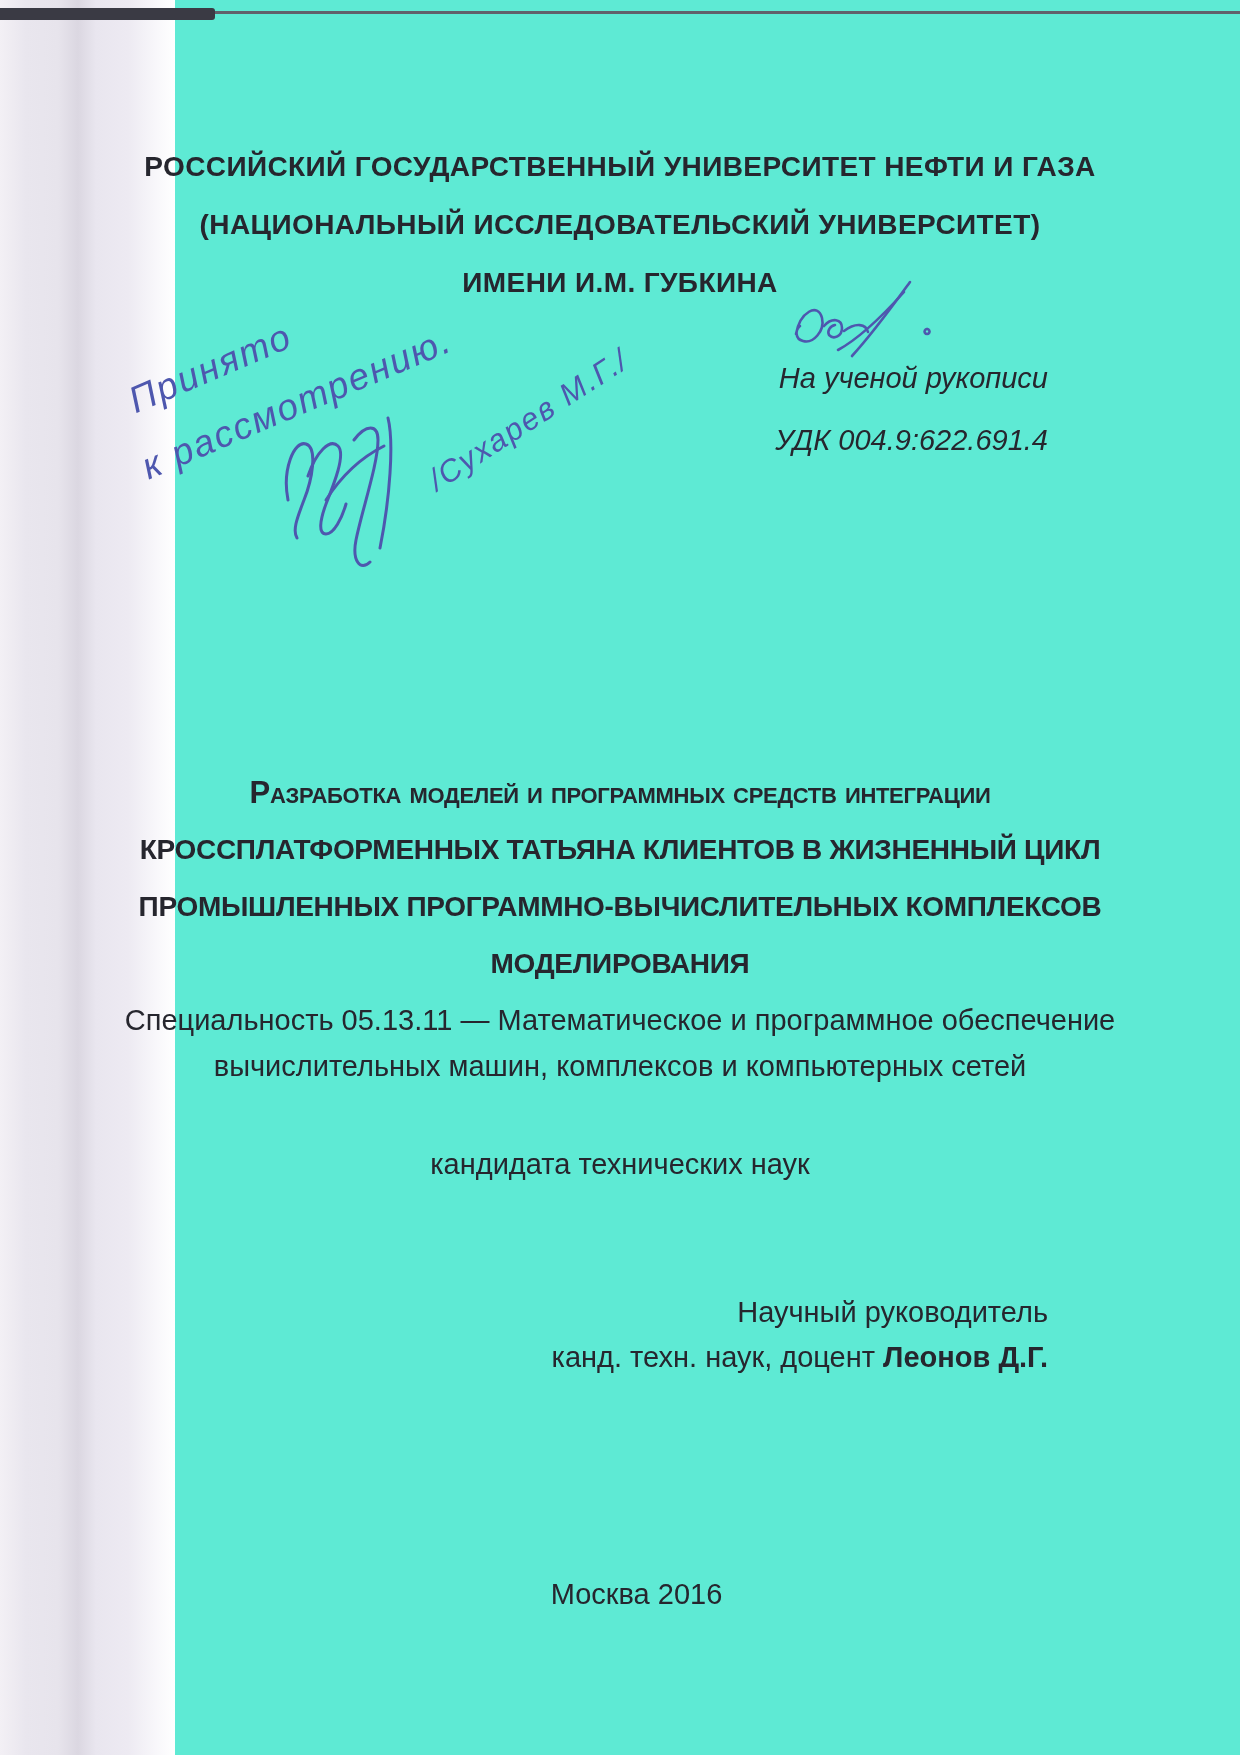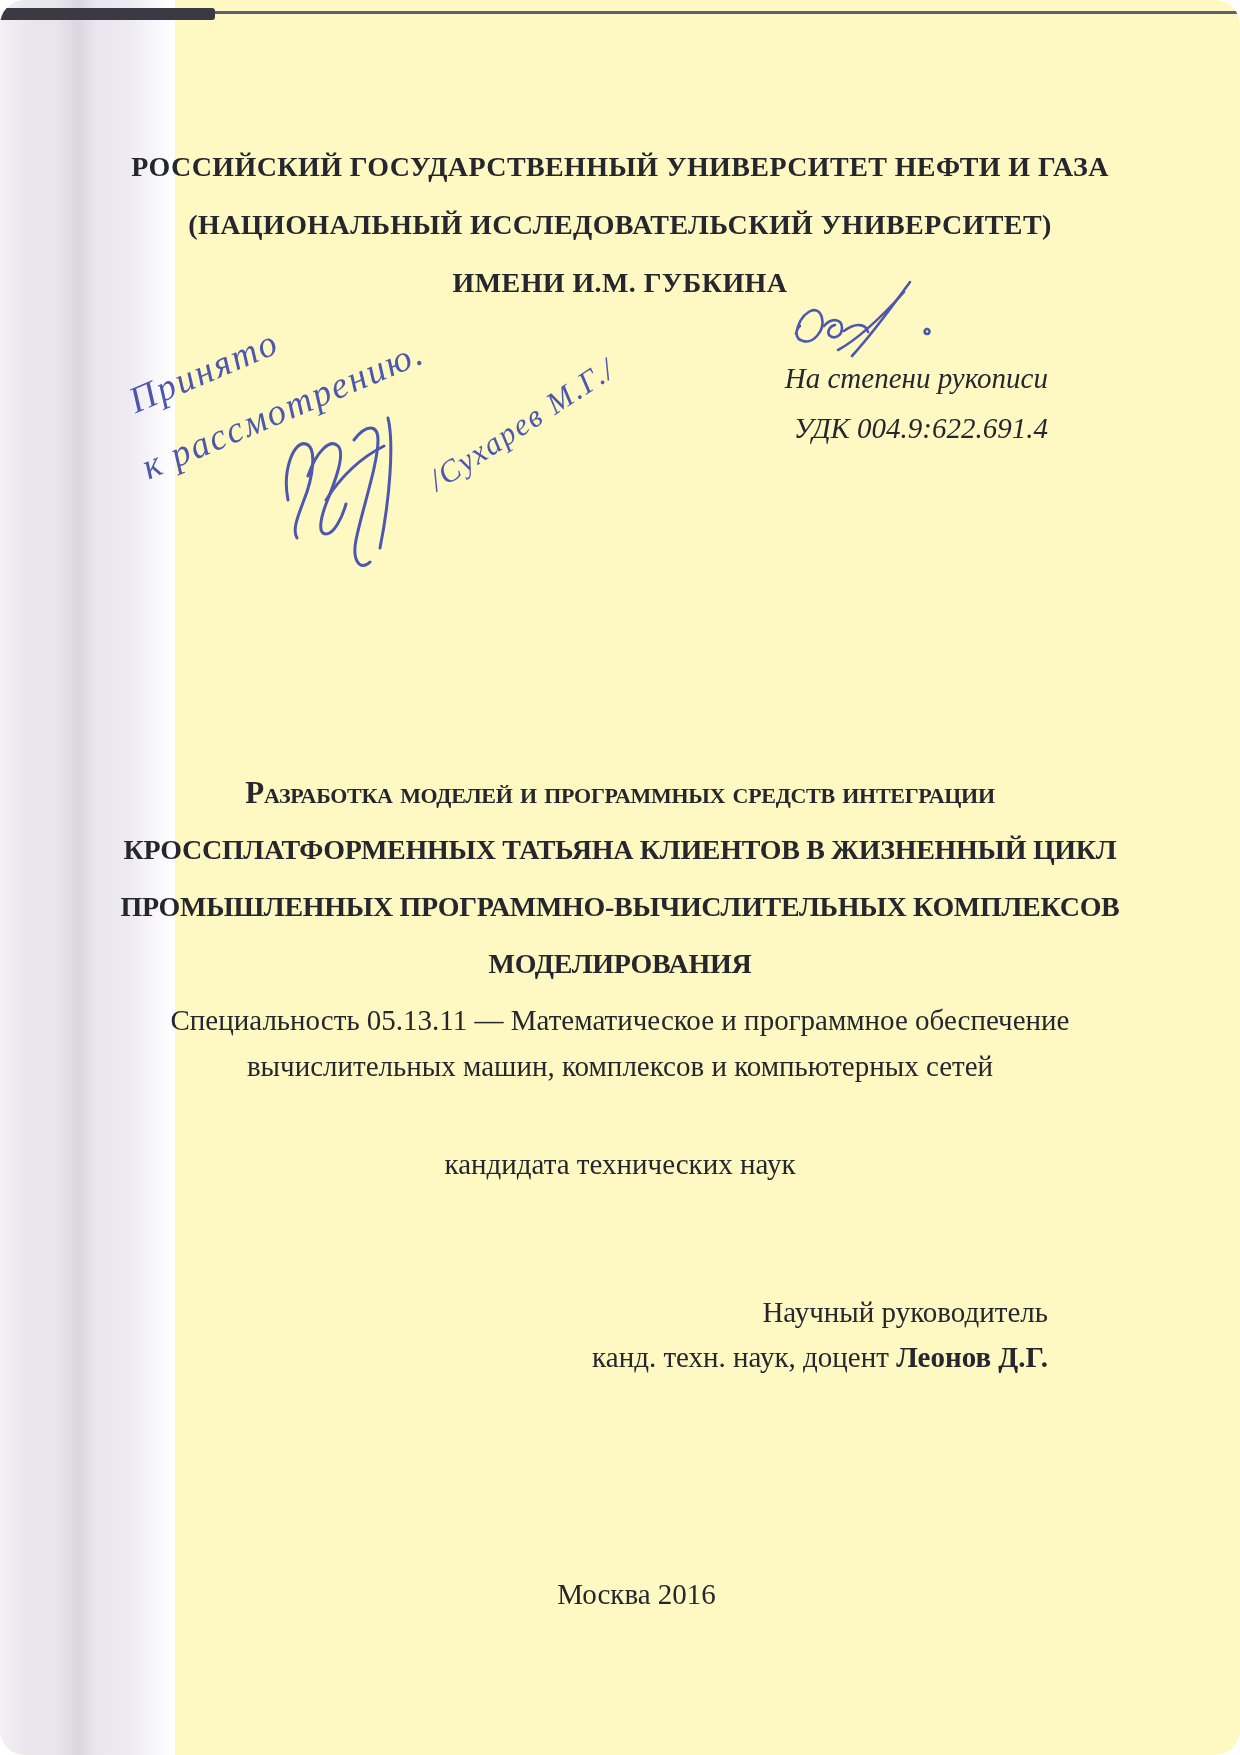--- a/index.html
+++ b/index.html
@@ -1,23 +1,22 @@
 <!DOCTYPE html>
 <html><head>
 <meta charset="utf-8">
 <style>
   html,body{margin:0;padding:0;background:#ffffff;}
   .page{
     position:relative;
     width:1240px;height:1755px;
-    background:#fef9c3;
+    background:#5eead4;
     overflow:hidden;
-    font-family:Liberation Serif, serif;
+    font-family:Liberation Sans, sans-serif;
     color:#26262e;
-    border-radius:25px;
   }
   
   .gutter-shadow{
     position:absolute;left:0;top:0;bottom:0;width:175px;
     background:linear-gradient(90deg,
       #f3f0f5 0px,#e9e6ee 26px,#e7e4ec 58px,#dbd7e1 78px,
       #e9e6ef 96px,#edeaf2 128px,#f9f8fb 158px,#ffffff 175px);
   }
   .top-scan-line{
     position:absolute;top:11px;left:0;right:0;height:3px;
@@ -30,21 +29,21 @@
   
   .centered{position:absolute;left:0;right:0;text-align:center;white-space:nowrap;}
   .rightcol{position:absolute;right:192px;text-align:right;white-space:nowrap;}
   .org-block{top:138px;font-weight:bold;font-size:28px;line-height:58px;letter-spacing:.4px;}
   .author-block{top:648px;font-size:29px;letter-spacing:1px;}
   .title-block{top:764px;font-weight:bold;font-size:28px;line-height:57px;letter-spacing:-.3px;}
   .title-sc{font-variant:small-caps;font-size:31px;}
   .spec-block{top:997px;font-size:29px;line-height:46px;}
   .thesis-block{top:1141px;font-size:29px;line-height:46px;}
   .manuscript-note{top:362px;font-style:italic;font-size:29px;}
-  .udc-note{top:412px;font-style:italic;font-size:29px;margin-left:16px;}
+  .udc-note{top:424px;font-style:italic;font-size:29px;margin-left:16px;}
   .supervisor-block{top:1290px;font-size:29px;line-height:45px;}
   .supervisor-name{font-weight:bold;}
   .city-block{top:1578px;font-size:29px;padding-left:33px;}
   
   .ink{color:#4e57ae;}
   .hw-note{
     position:absolute;left:118px;top:372px;
     font-style:italic;font-size:37px;line-height:66px;
     letter-spacing:2px;white-space:nowrap;
     transform:rotate(-23deg);transform-origin:left top;
@@ -78,21 +77,21 @@
 
   <svg class="hw-svg sig-top" width="160" height="95" viewBox="0 0 160 95">
     <path d="M14,58 C18,36 36,26 40,42 C43,55 31,68 21,65 C13,63 13,54 18,50"></path>
     <path d="M42,50 C50,41 60,43 60,52 C60,60 52,64 47,59 C45,55 48,50 53,49"></path>
     <path d="M62,55 C74,46 84,48 86,56"></path>
     <path d="M128,6 C112,28 92,56 70,80"></path>
     <path d="M56,74 C78,62 104,36 122,16"></path>
     <path d="M145,53 a2.5,2.5 0 1 0 .1,0"></path>
   </svg>
 
-  <div class="rightcol manuscript-note">На степени рукописи</div>
+  <div class="rightcol manuscript-note">На ученой рукописи</div>
   <div class="rightcol udc-note">УДК 004.9:622.691.4</div>
 
   <div class="hw-note ink">
     <div>Принято</div>
     <div class="l2">к рассмотрению.</div>
   </div>
 
   <svg class="hw-svg sig-mid" width="175" height="215" viewBox="0 0 175 215">
     <path d="M20,122 C14,92 26,62 38,66 C50,70 44,102 36,122 C30,138 24,152 29,160"></path>
     <path d="M40,98 C48,74 62,60 70,68 C78,76 66,106 58,126 C52,142 50,156 58,156 C66,156 74,140 78,126"></path>

